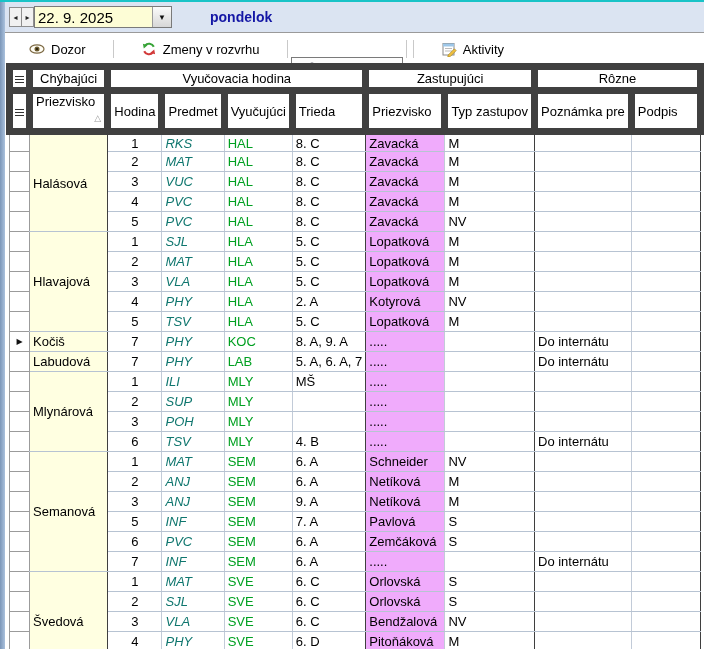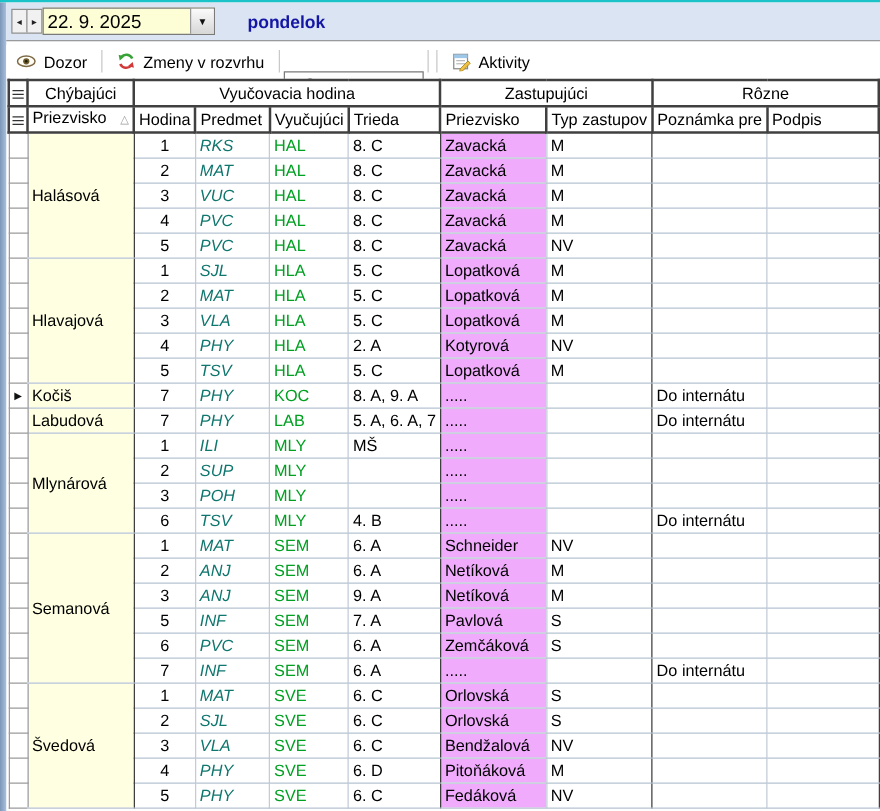--- a/index.html
+++ b/index.html
@@ -15,34 +15,34 @@
   
   .datebar{position:absolute;top:2px;left:5px;right:0;height:31px;background:#dbe4f2;
     border-bottom:1px solid #9a9a9a;display:flex;align-items:center;box-sizing:border-box;}
   .spinpair{display:flex;margin-left:4px;border:1px solid #8e8e8e;background:#f1f1f1;height:20px;box-sizing:border-box;}
   .spin{width:11px;display:flex;align-items:center;justify-content:center;font-size:8px;color:#222;cursor:default;}
   .spin + .spin{border-left:1px solid #8e8e8e;}
   .combo{display:flex;width:138px;height:22px;border:1px solid #7a7a7a;background:#fdfdd6;box-sizing:border-box;}
   .combo-text{flex:1;font-size:15px;color:#000;padding:2px 3px;white-space:nowrap;overflow:hidden;}
   .combo-btn{width:18px;border-left:1px solid #9a9a9a;background:linear-gradient(#fbfbfb,#d7d7d7);
     display:flex;align-items:center;justify-content:center;font-size:8px;color:#111;}
-  .day-label{margin-left:26px;font-weight:bold;font-size:14px;color:#1417a5;}
+  .day-label{margin-left:38px;font-weight:bold;font-size:14px;color:#1417a5;}
   
   .tabbar{position:absolute;top:36px;left:5px;right:0;height:26px;background:#fff;
     display:flex;align-items:center;font-size:13px;color:#000;}
-  .tab{display:flex;align-items:center;gap:6px;padding:3px 8px;white-space:nowrap;}
+  .tab{display:flex;align-items:center;gap:6px;padding:3px 24px;white-space:nowrap;}
   .tab.selected{border:1px solid #7a7a7a;background:#fdfdfd;padding:3px 12px;margin-top:40px;}
   .tsep{width:1px;height:18px;background:#c9c9c9;margin:0 3px;flex:none;}
   .ticon{width:16px;height:16px;flex:none;display:inline-block;}
   
   table.grid{border-collapse:collapse;table-layout:fixed;position:absolute;left:6px;top:63px;
     background:#fff;border:1px solid #2e2e2e;}
   th,td{box-sizing:border-box;padding:0 3px;font-size:13px;font-weight:normal;text-align:left;
     white-space:nowrap;overflow:hidden;height:20px;color:#000;}
-  thead th{border:2px solid #404040;height:21px;background:#fff;margin-left:17px;}
+  thead th{border:7px solid #404040;height:21px;background:#fff;margin-left:17px;}
   thead th.ghead{text-align:center;}
   thead th.c-ico{padding:1px 2px;text-align:center;}
   tbody td{border-right:1px solid #c2cbd8;border-bottom:1px solid #b7c3d2;}
   td.c-ico{border:1px solid #9b9b9b;background:#fff;text-align:center;padding:0;font-size:8px;color:#111;}
   td.c-name{background:#ffffe1;border-right:1px solid #3f3f3f;vertical-align:middle;}
   td.c-hod{text-align:center;}
   td.c-pred{color:#0f766e;font-style:italic;}
   td.c-vyu{color:#00a021;}
   td.c-tri{border-right:1px solid #3f3f3f;}
   td.c-zas{background:#f0abfc;}

